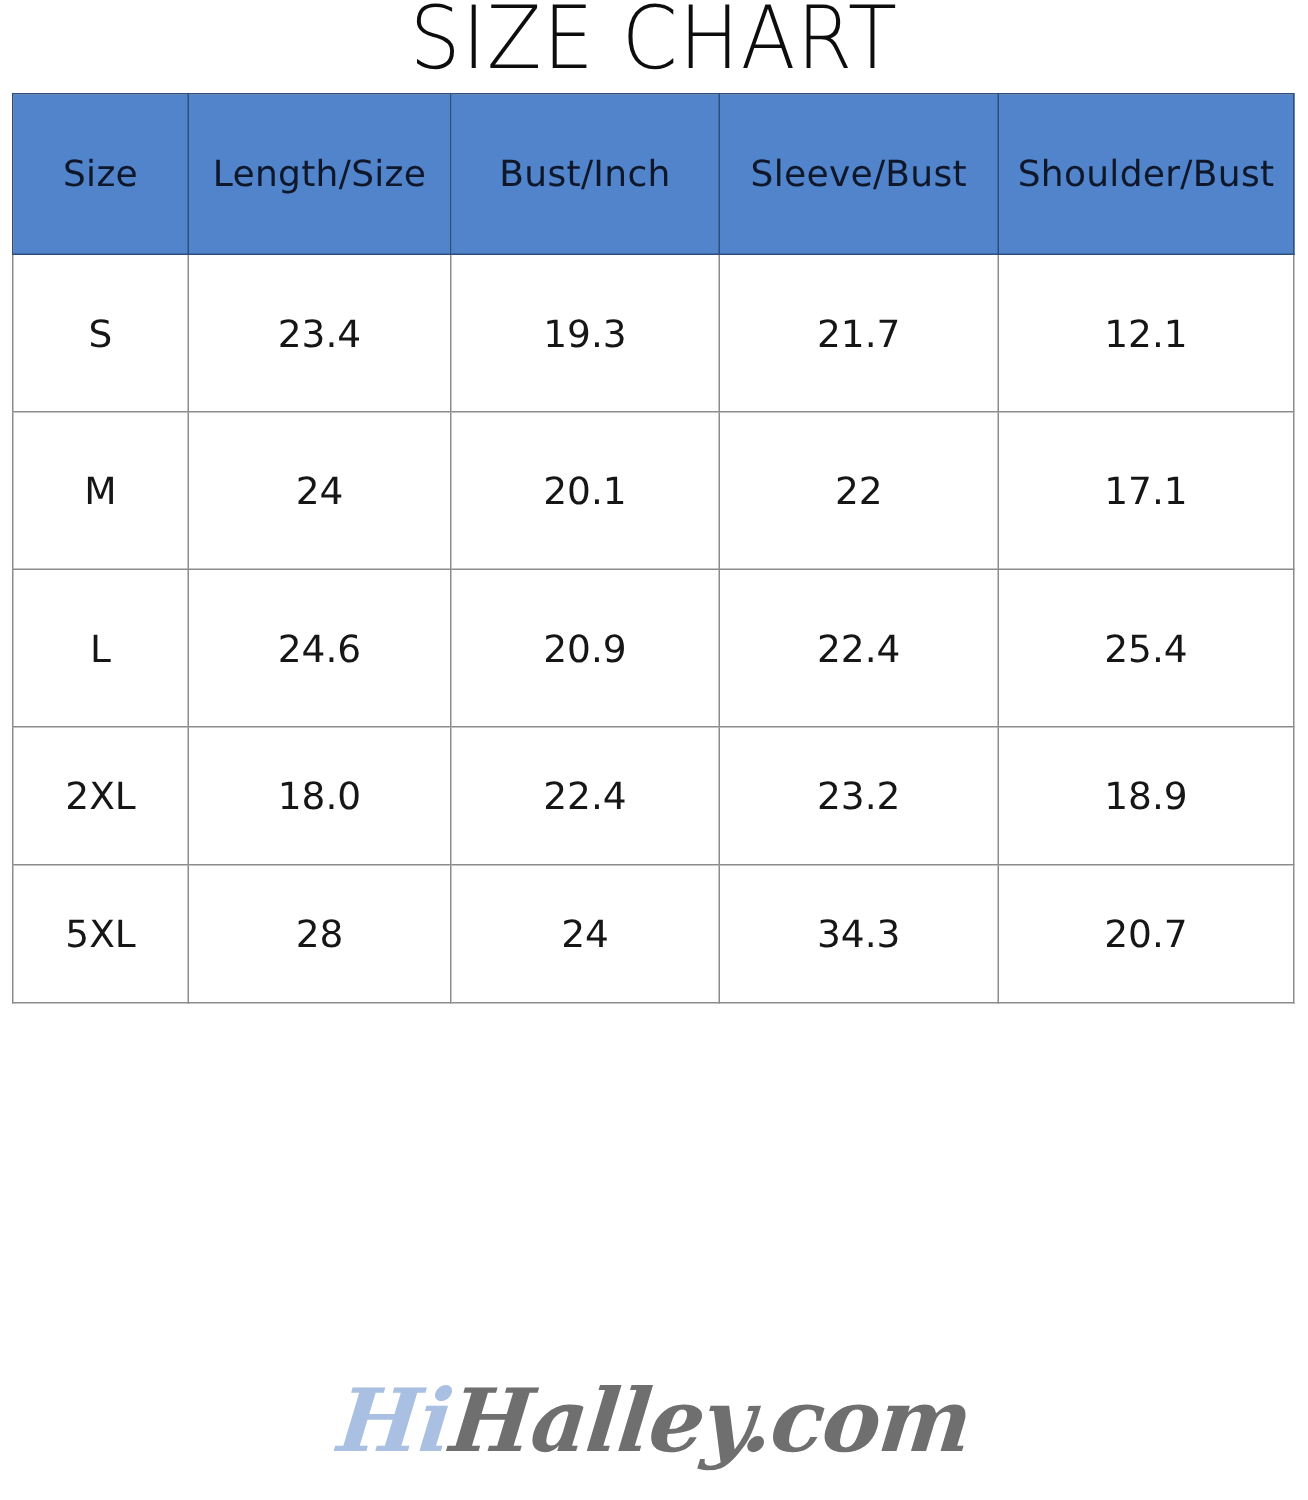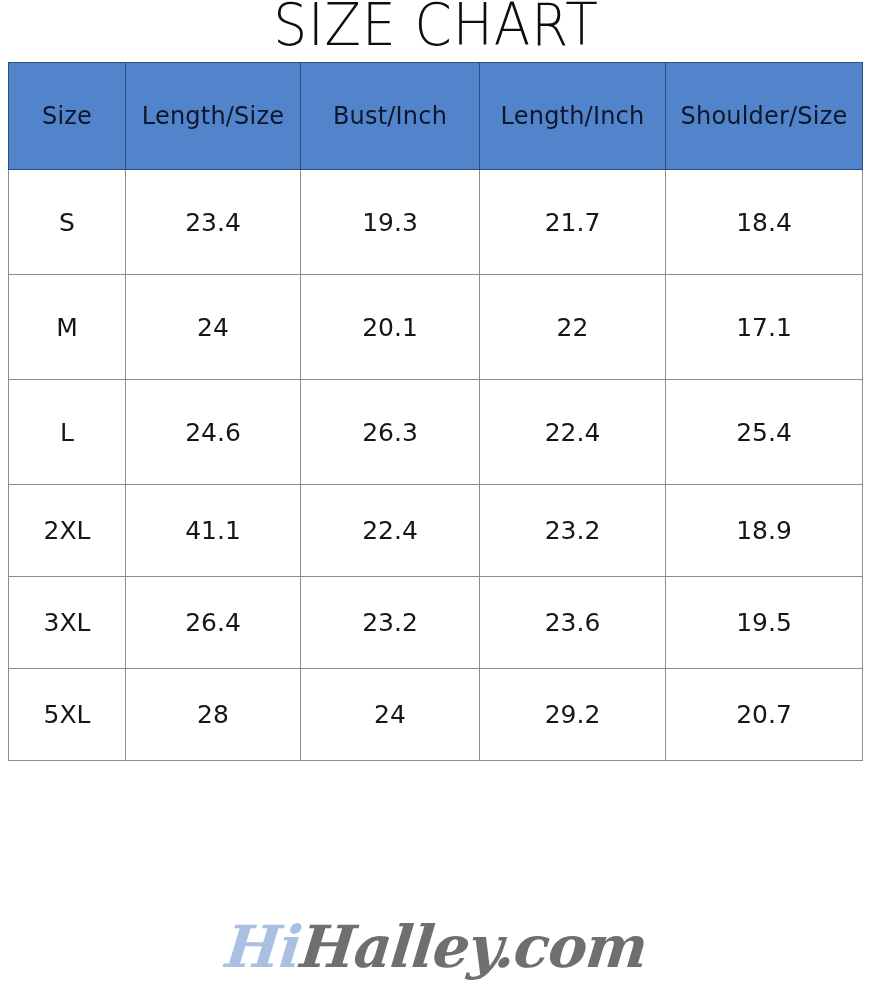--- a/index.html
+++ b/index.html
@@ -131,65 +131,58 @@
         <col class="c1">
         <col class="c2">
         <col class="c3">
         <col class="c4">
     </colgroup>
     <thead>
       <tr>
         <th>Size</th>
         <th>Length/Size</th>
         <th>Bust/Inch</th>
-        <th>Length/Inch</th>
-        <th>Shoulder/Size</th>
+        <th>Sleeve/Bust</th>
+        <th>Shoulder/Bust</th>
       </tr>
     </thead>
     <tbody>
       <tr class="tall">
         <td>S</td>
         <td>23.4</td>
         <td>19.3</td>
         <td>21.7</td>
-        <td>18.4</td>
+        <td>12.1</td>
       </tr>
       <tr class="tall">
         <td>M</td>
         <td>24</td>
         <td>20.1</td>
         <td>22</td>
         <td>17.1</td>
       </tr>
       <tr class="tall">
         <td>L</td>
         <td>24.6</td>
-        <td>26.3</td>
+        <td>20.9</td>
         <td>22.4</td>
         <td>25.4</td>
       </tr>
       <tr class="short">
         <td>2XL</td>
-        <td>41.1</td>
+        <td>18.0</td>
         <td>22.4</td>
         <td>23.2</td>
         <td>18.9</td>
       </tr>
       <tr class="short">
-        <td>3XL</td>
-        <td>26.4</td>
-        <td>23.2</td>
-        <td>23.6</td>
-        <td>19.5</td>
-      </tr>
-      <tr class="short">
         <td>5XL</td>
         <td>28</td>
         <td>24</td>
-        <td>29.2</td>
+        <td>34.3</td>
         <td>20.7</td>
       </tr>
     </tbody>
   </table>
 
   <div class="watermark">
     <span class="wm-text">
       <span class="wm-hi">Hi</span><span class="wm-rest">Halley.com</span>
     </span>
   </div>

